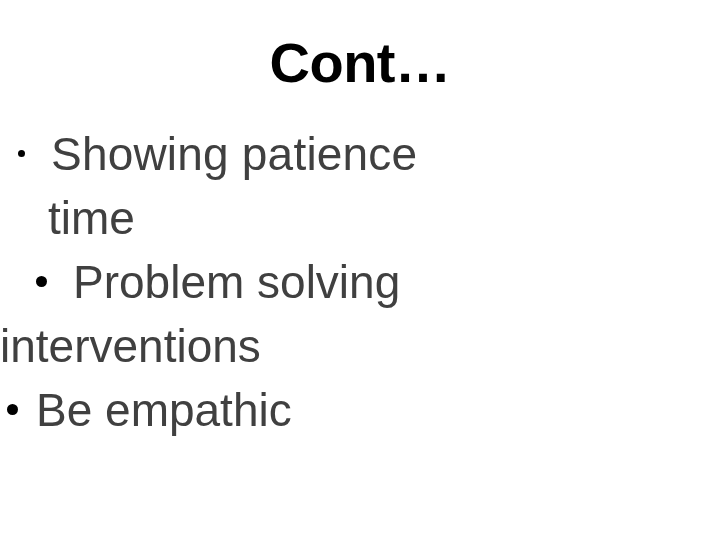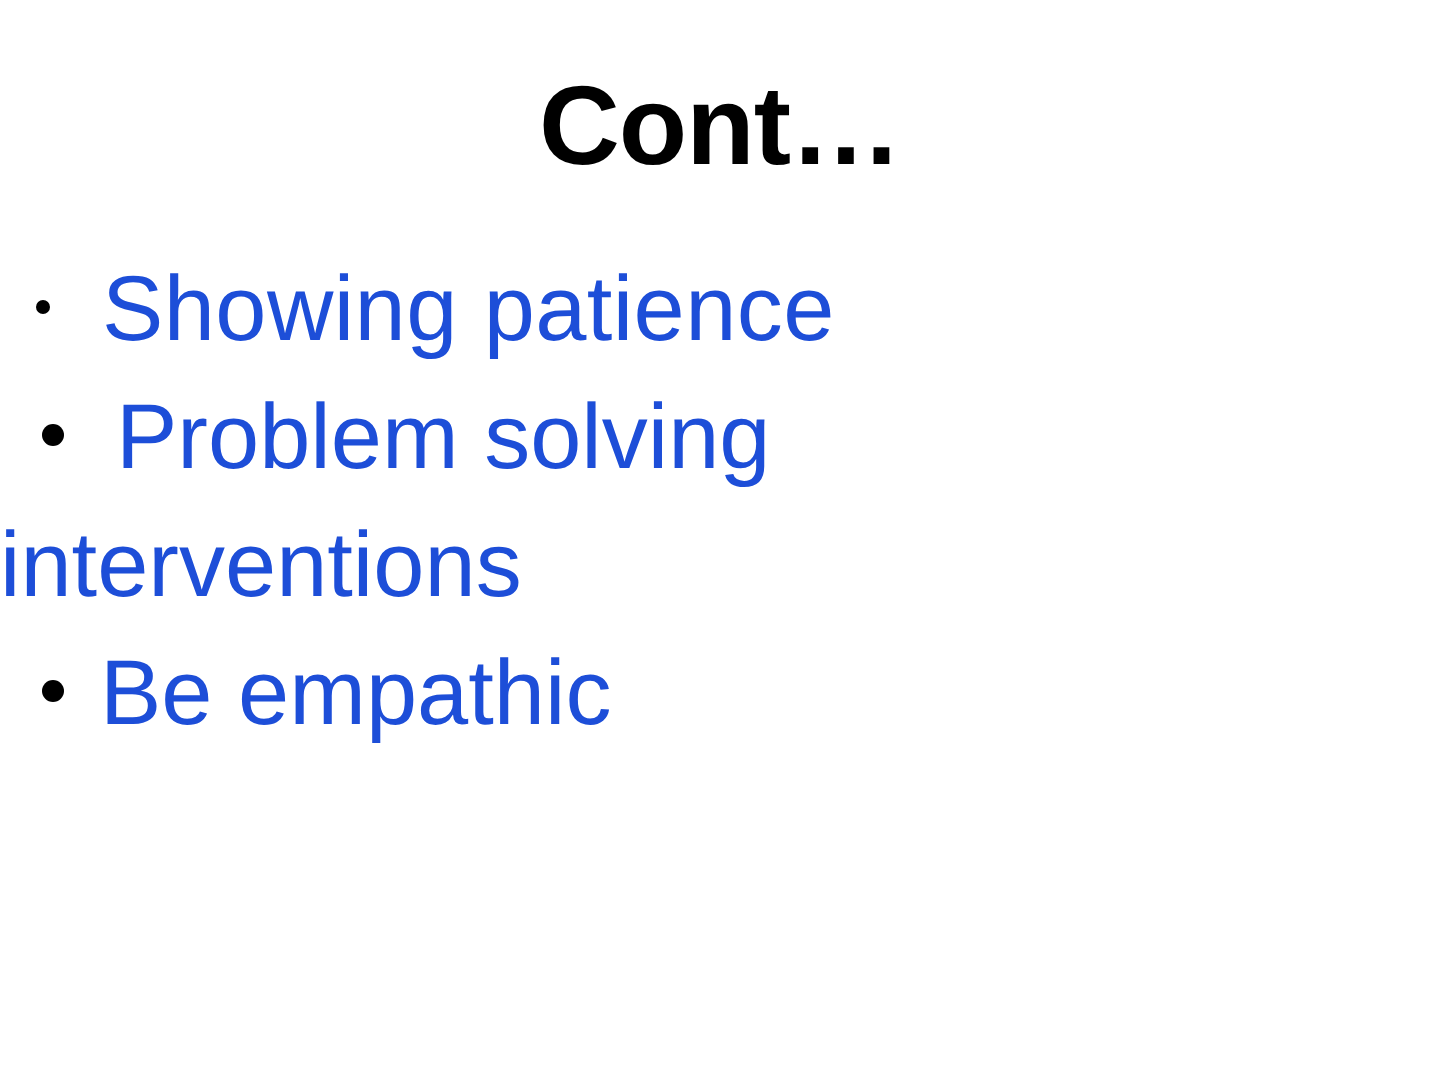--- a/index.html
+++ b/index.html
@@ -37,21 +37,21 @@
     position: absolute;
     left: 0;
     top: 118px;
     width: 720px;
   }
   .bullet-line {
     position: relative;
     display: block;
     height: 64px;
     line-height: 64px;
-    color: #1d4ed8;
+    color: #404040;
     font-family: "Liberation Sans", sans-serif;
     font-weight: 400;
     font-size: 46px;
     white-space: nowrap;
   }
   
   .bullet-mark {
     display: inline-block;
     vertical-align: middle;
     background: #000000;
@@ -60,26 +60,26 @@
   }
   .line-1 { padding-left: 18px; }
   .line-1 .bullet-mark { width: 7px; height: 7px; margin-right: 26px; }
   .line-1 .bullet-text { letter-spacing: 0.2px; }
 
   .line-2 { padding-left: 21px; }
   .line-2 .bullet-mark { width: 11px; height: 11px; margin-right: 26px; }
 
   .line-3 { padding-left: 48px; }
 
-  .line-4 { padding-left: 21px; }
+  .line-4 { padding-left: 36px; }
   .line-4 .bullet-mark { width: 11px; height: 11px; margin-right: 26px; }
 
   .line-5 { }
 
-  .line-6 { padding-left: 21px; }
+  .line-6 { padding-left: 7px; }
   .line-6 .bullet-mark { width: 11px; height: 11px; margin-right: 18px; }
 
   .bullet-text {
     display: inline-block;
     vertical-align: middle;
   }
   .cont-text {
     display: inline-block;
     vertical-align: middle;
   }
@@ -91,20 +91,23 @@
 
   <div class="slide-title">Cont…</div>
 
   <div class="body-block">
 
     <div class="bullet-line line-1">
       <span class="bullet-mark"></span><span class="bullet-text">Showing patience</span>
     </div>
 
 
+    <div class="bullet-line line-3">
+      <span class="cont-text">time</span>
+    </div>
 
     <div class="bullet-line line-4">
       <span class="bullet-mark"></span><span class="bullet-text">Problem solving</span>
     </div>
 
     <div class="bullet-line line-5">
       <span class="cont-text">interventions</span>
     </div>
 
     <div class="bullet-line line-6">

